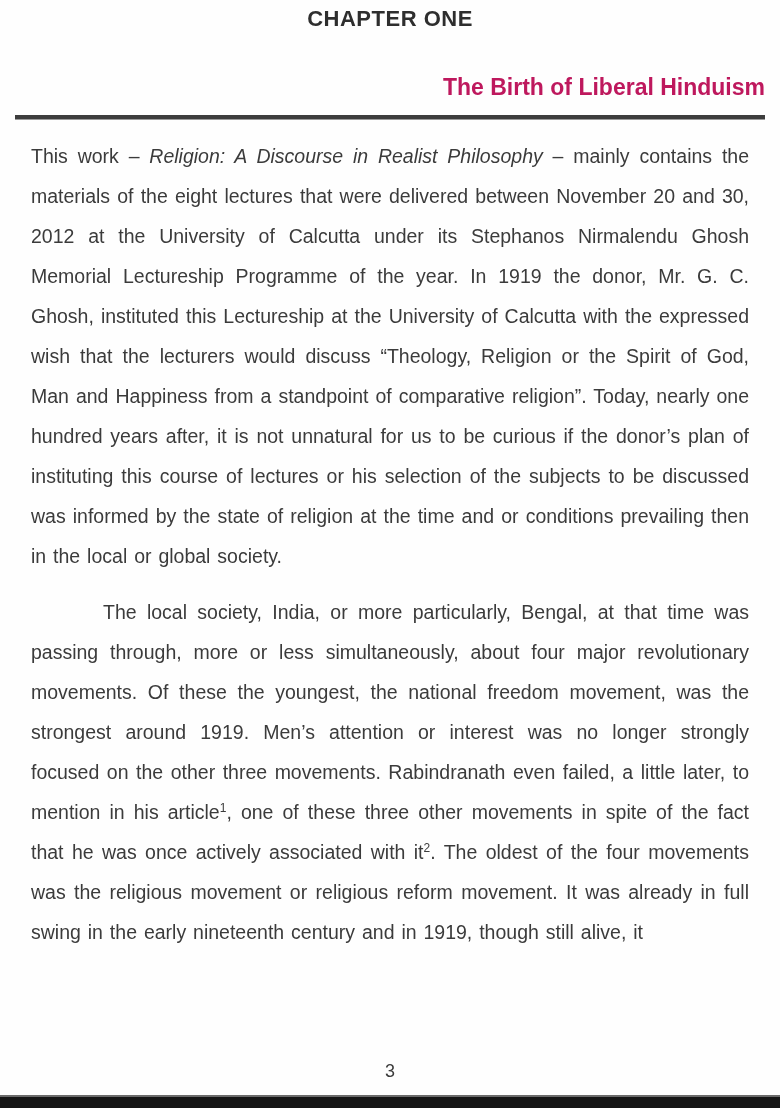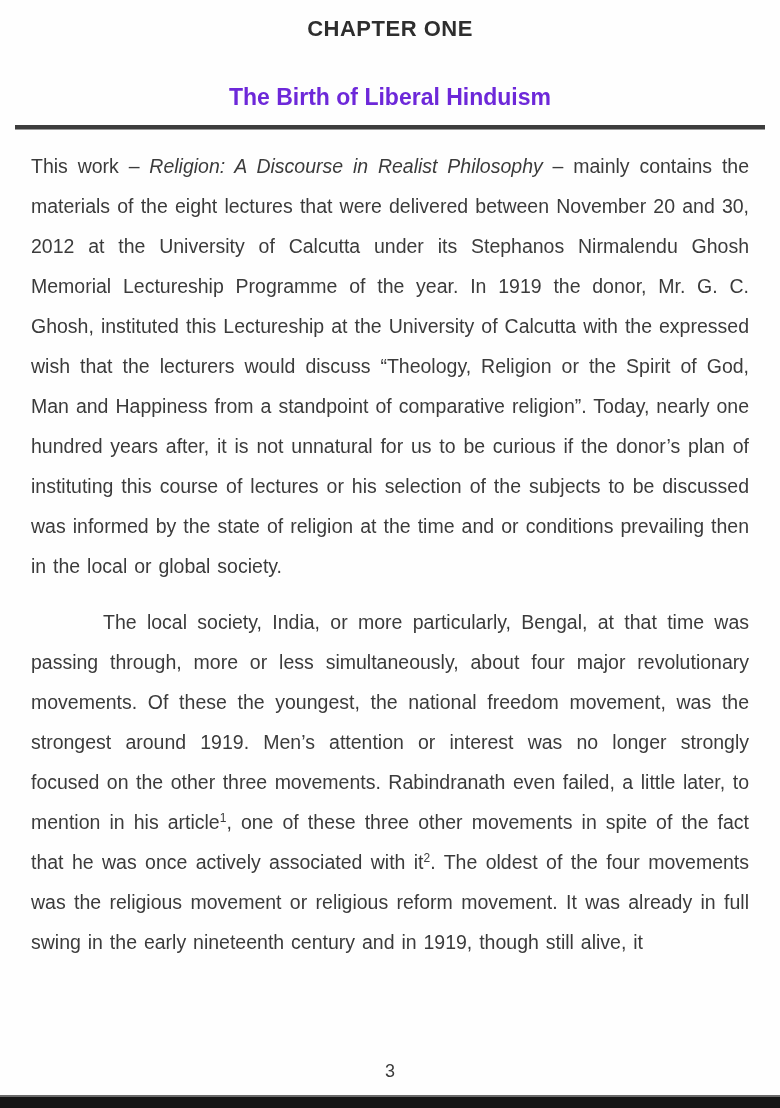--- a/index.html
+++ b/index.html
@@ -6,39 +6,39 @@
     margin: 0;
     padding: 0;
     background: #ffffff;
   }
   .page {
     position: relative;
     width: 780px;
     height: 1108px;
     background: #fefefe;
     box-sizing: border-box;
-    padding: 10px 15px 0 15px;
+    padding: 0 15px 0 15px;
     font-family: "Liberation Sans", "DejaVu Sans", sans-serif;
     color: #3a3a3a;
     overflow: hidden;
   }
   .chapter-title {
     margin: 6px 0 0 0;
     text-align: center;
     font-size: 22px;
     font-weight: bold;
     letter-spacing: 0.5px;
     color: #2e2e2e;
   }
   .section-title {
     margin: 42px 0 0 0;
-    text-align: center;
+    text-align: right;
     font-size: 23px;
     font-weight: bold;
-    color: #6d28d9;
+    color: #be185d;
   }
   .heading-rule {
     margin-top: 14px;
     height: 4px;
     background: #3d3d3d;
     border-bottom: 1px solid #9a9a9a;
   }
   .body-para {
     margin: 16px;
     font-size: 19.5px;

